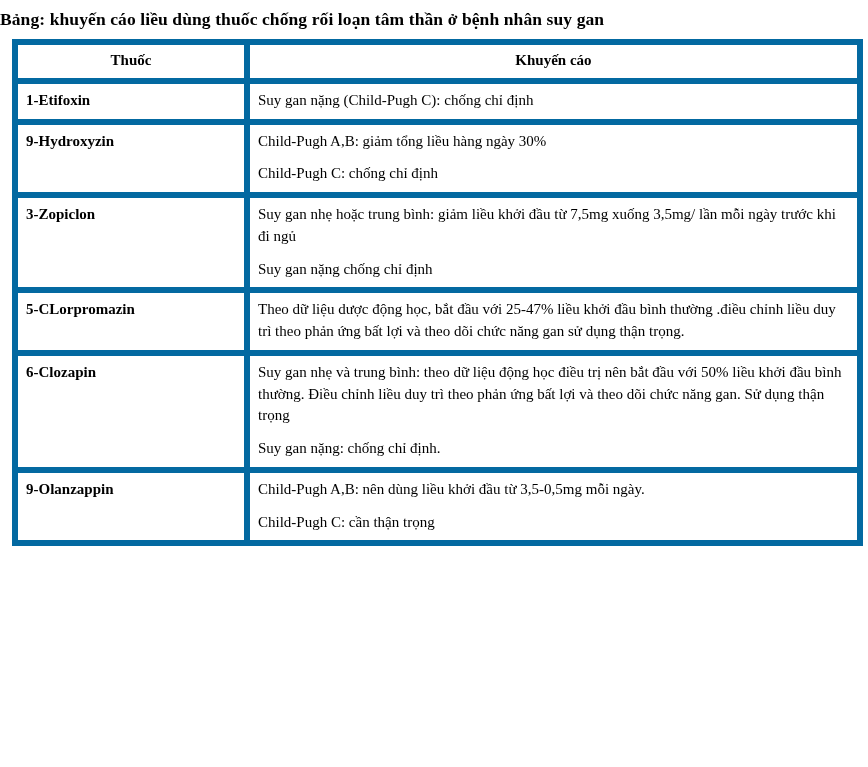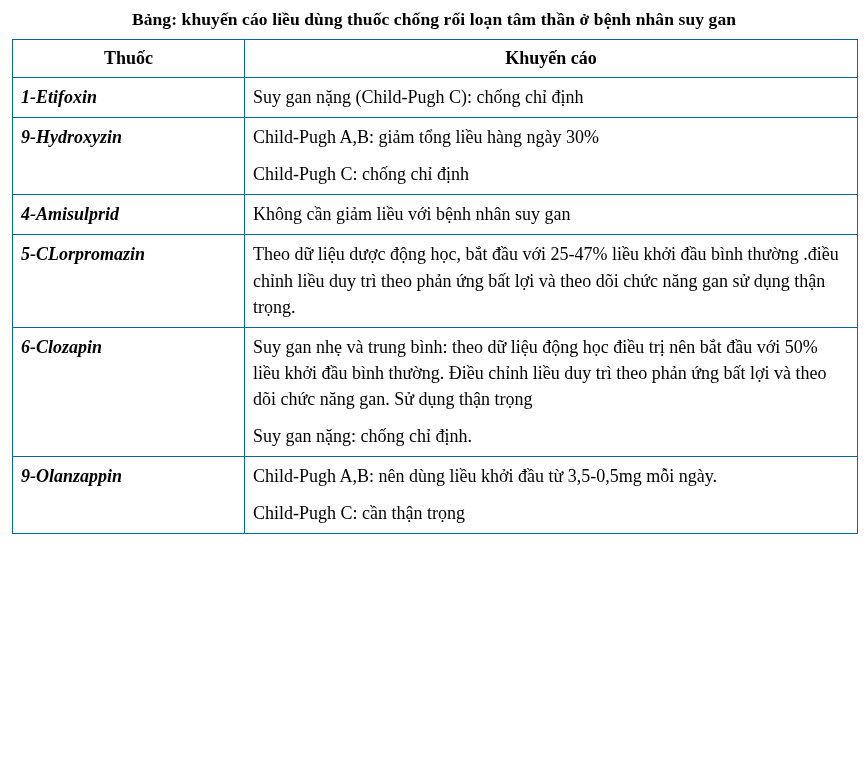--- a/index.html
+++ b/index.html
@@ -9,49 +9,47 @@
     color: #000000;
     font-family: "Liberation Serif", "DejaVu Serif", serif;
   }
   body {
     width: 868px;
     height: 767px;
     overflow: hidden;
   }
   .doc-title {
     font-weight: bold;
-    text-align: center;
     font-size: 17.5px;
     padding: 9px 0 9px 0;
     letter-spacing: 0.1px;
   }
   table.dose-table {
     border-collapse: collapse;
     table-layout: fixed;
     width: 845px;
     margin-left: 12px;
   }
   .dose-table th,
   .dose-table td {
-    border: 1px solid #0369a1;
-    font-size: 18px;
+    border: 6px solid #0369a1;
+    font-size: 15px;
     vertical-align: top;
     padding: 6px 10px 7px 8px;
     line-height: 1.45;
   }
   .dose-table th {
     text-align: center;
     font-weight: bold;
     padding: 5px 6px 6px 6px;
   }
   col.c-drug  { width: 232px; }
   col.c-rec   { width: 613px; }
   td.drug-cell {
     font-weight: bold;
-    font-style: italic;
   }
   td.rec-cell p {
     margin: 0;
   }
   td.rec-cell p + p {
     margin-top: 11px;
   }
 </style>
 </head>
 <body>
@@ -78,23 +76,24 @@
         </td>
       </tr>
       <tr>
         <td class="drug-cell">9-Hydroxyzin</td>
         <td class="rec-cell">
           <p>Child-Pugh A,B: giảm tổng liều hàng ngày 30%</p>
           <p>Child-Pugh C: chống chỉ định</p>
         </td>
       </tr>
       <tr>
-        <td class="drug-cell">4-Amisulprid</td>
+        <td class="drug-cell">3-Zopiclon</td>
         <td class="rec-cell">
-          <p>Không cần giảm liều với bệnh nhân suy gan</p>
+          <p>Suy gan nhẹ hoặc trung bình: giảm liều khởi đầu từ 7,5mg xuống 3,5mg/ lần mỗi ngày trước khi đi ngủ</p>
+          <p>Suy gan nặng chống chỉ định</p>
         </td>
       </tr>
       <tr>
         <td class="drug-cell">5-CLorpromazin</td>
         <td class="rec-cell">
           <p>Theo dữ liệu dược động học, bắt đầu với 25-47% liều khởi đầu bình thường .điều chỉnh liều duy trì theo phản ứng bất lợi và theo dõi chức năng gan sử dụng thận trọng.</p>
         </td>
       </tr>
       <tr>
         <td class="drug-cell">6-Clozapin</td>

